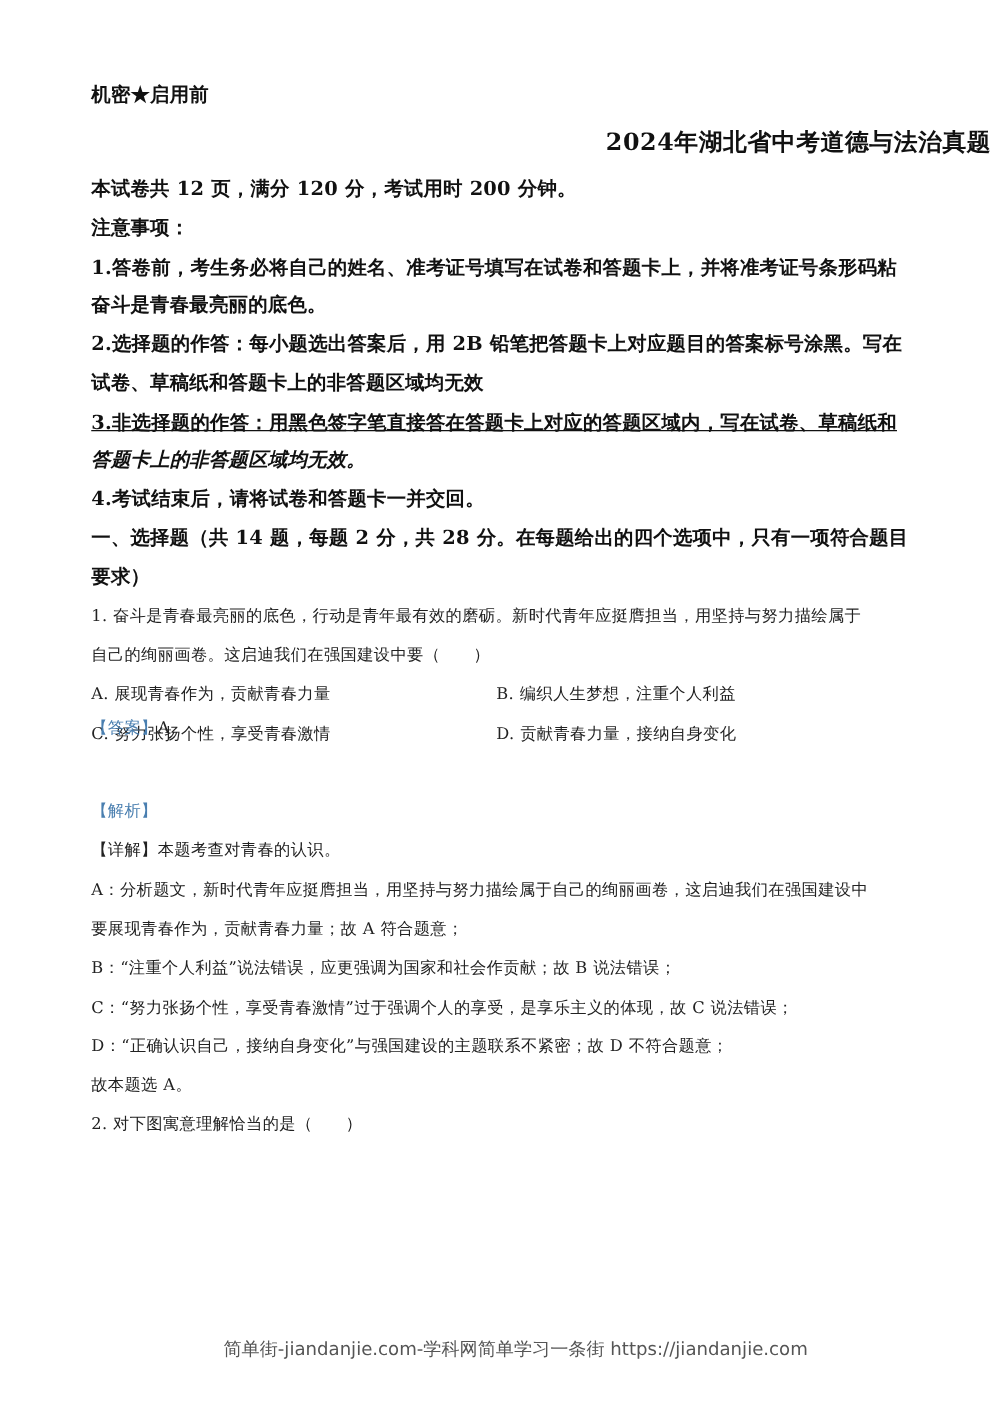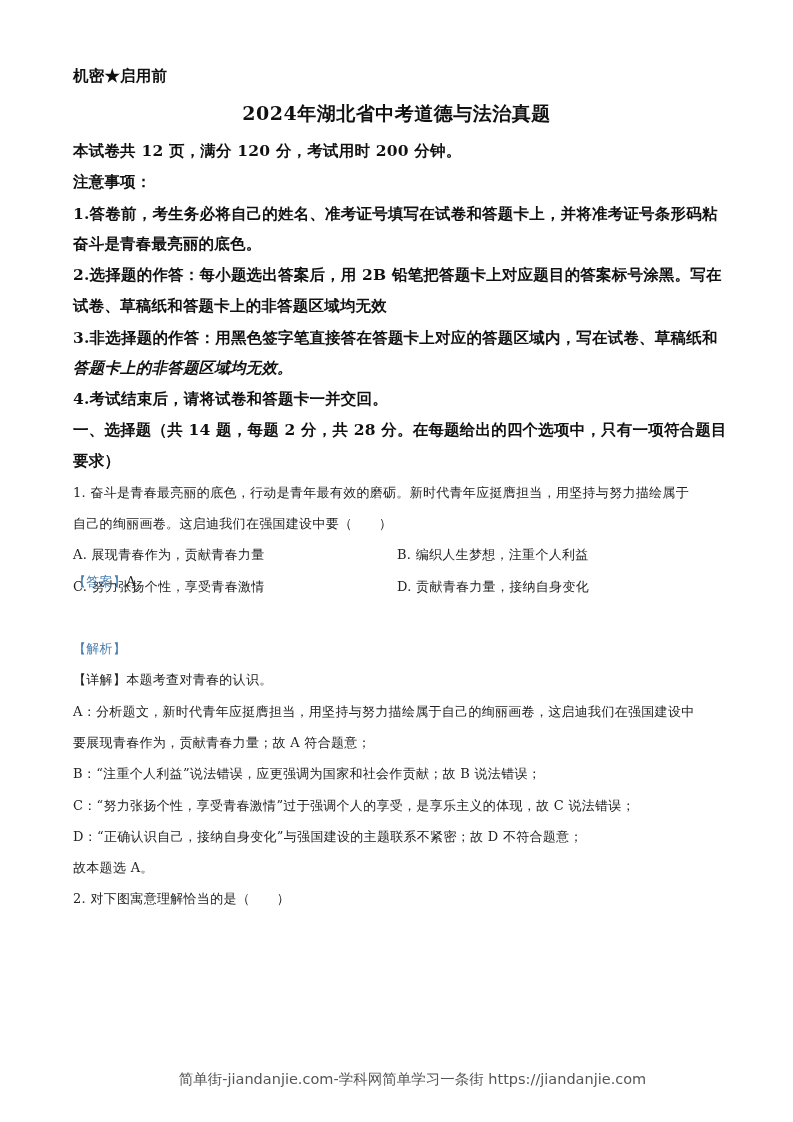--- a/index.html
+++ b/index.html
@@ -2,42 +2,42 @@
 <html><head>
   <meta charset="utf-8">
   <style>
     html, body { margin: 0; padding: 0; background: #ffffff; }
     body { width: 793px; height: 1122px; position: relative; overflow: hidden;
            font-family: "DejaVu Serif", "Liberation Serif", serif; color: #111; }
     .page { position: absolute; left: 0; top: 0; width: 793px; height: 1088px; }
     .line { position: absolute; left: 73px; white-space: nowrap; }
     .bold { font-weight: bold; font-size: 15.5px; letter-spacing: 0.2px; }
     .normal { font-size: 13px; color: #222; letter-spacing: 0.3px; }
-    .title { position: absolute; top: 101px; left: 0; width: 793px; text-align: center;
+    .title { position: absolute; top: 101px; left: 0; width: 793px; text-align: right;
              font-weight: bold; font-size: 19px; letter-spacing: 0.5px; }
     .blue { color: #4a7fb0; }
     .opt { position: absolute; font-size: 13px; color: #222; white-space: nowrap; letter-spacing: 0.3px; }
     .footer { position: absolute; top: 1070px; left: 0; width: 793px; text-align: center;
               font-family: "DejaVu Sans", "Liberation Sans", sans-serif; font-size: 14.5px; color: #555; padding-left: 16px; }
   </style>
 </head>
 <body>
 
 <div class="page">
 
   <div class="line bold" style="top:66px;">机密★启用前</div>
   <div class="title">2024年湖北省中考道德与法治真题</div>
   <div class="line bold" style="top:141px;">本试卷共 12 页，满分 120 分，考试用时 200 分钟。</div>
 
   <div class="line bold" style="top:172px;">注意事项：</div>
   <div class="line bold" style="top:204px;">1.答卷前，考生务必将自己的姓名、准考证号填写在试卷和答题卡上，并将准考证号条形码粘</div>
   <div class="line bold" style="top:234px;">奋斗是青春最亮丽的底色。</div>
   <div class="line bold" style="top:265px;">2.选择题的作答：每小题选出答案后，用 2B 铅笔把答题卡上对应题目的答案标号涂黑。写在</div>
   <div class="line bold" style="top:296px;">试卷、草稿纸和答题卡上的非答题区域均无效</div>
-  <div class="line bold" style="top:328px;">3.非选择题的作答：用黑色签字笔直接答在答题卡上对应的答题区域内，写在试卷、草稿纸和</div>
+  <div class="line bold" style="top:328px;text-decoration:underline;">3.非选择题的作答：用黑色签字笔直接答在答题卡上对应的答题区域内，写在试卷、草稿纸和</div>
   <div class="line bold" style="top:358px;font-style:italic;">答题卡上的非答题区域均无效。</div>
   <div class="line bold" style="top:389px;">4.考试结束后，请将试卷和答题卡一并交回。</div>
 
   <div class="line bold" style="top:420px;">一、选择题（共 14 题，每题 2 分，共 28 分。在每题给出的四个选项中，只有一项符合题目</div>
   <div class="line bold" style="top:451px;">要求）</div>
 
   <div class="line normal" style="top:484px;">1. 奋斗是青春最亮丽的底色，行动是青年最有效的磨砺。新时代青年应挺膺担当，用坚持与努力描绘属于</div>
   <div class="line normal" style="top:515px;">自己的绚丽画卷。这启迪我们在强国建设中要（　　）</div>
 
   <div class="opt" style="top:546px; left:73px;">A. 展现青春作为，贡献青春力量</div>

